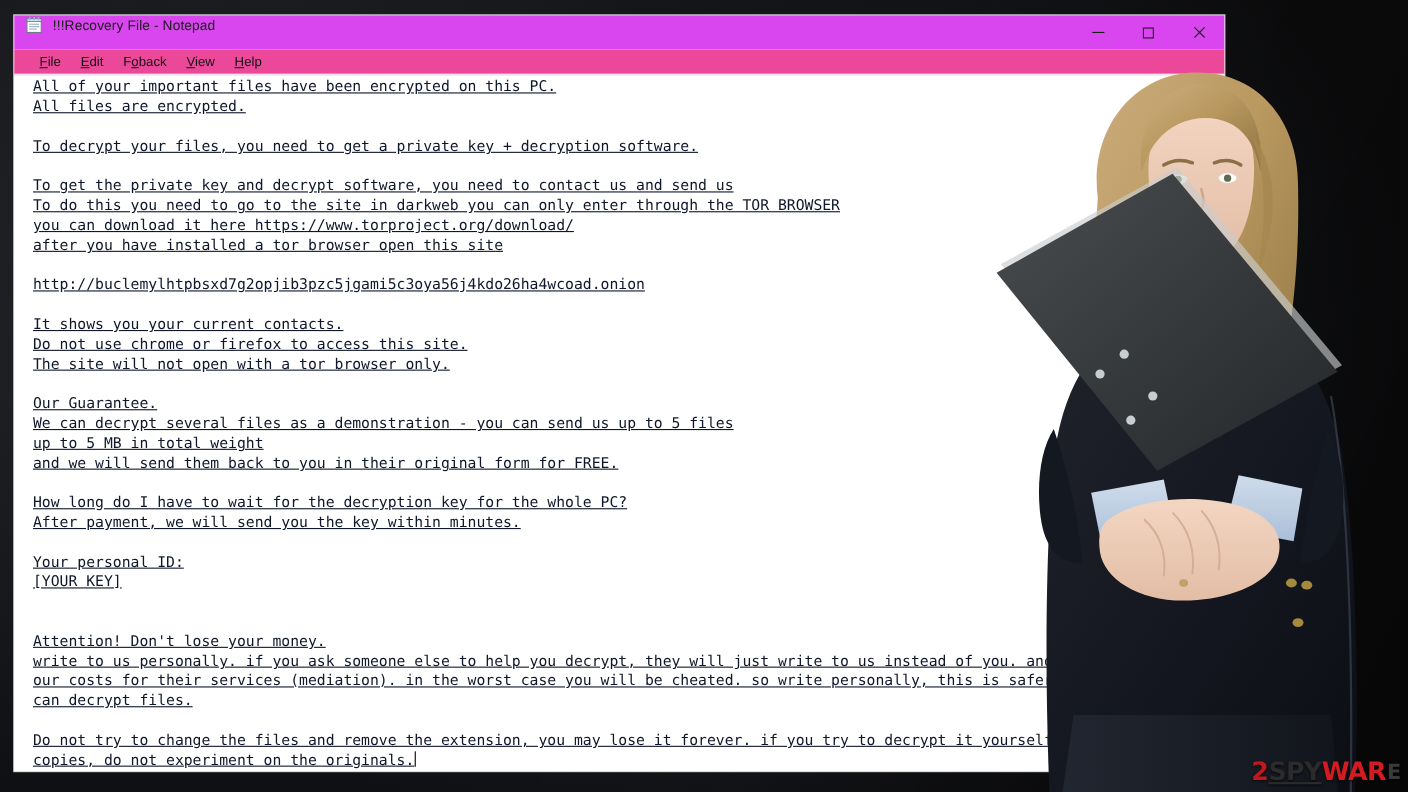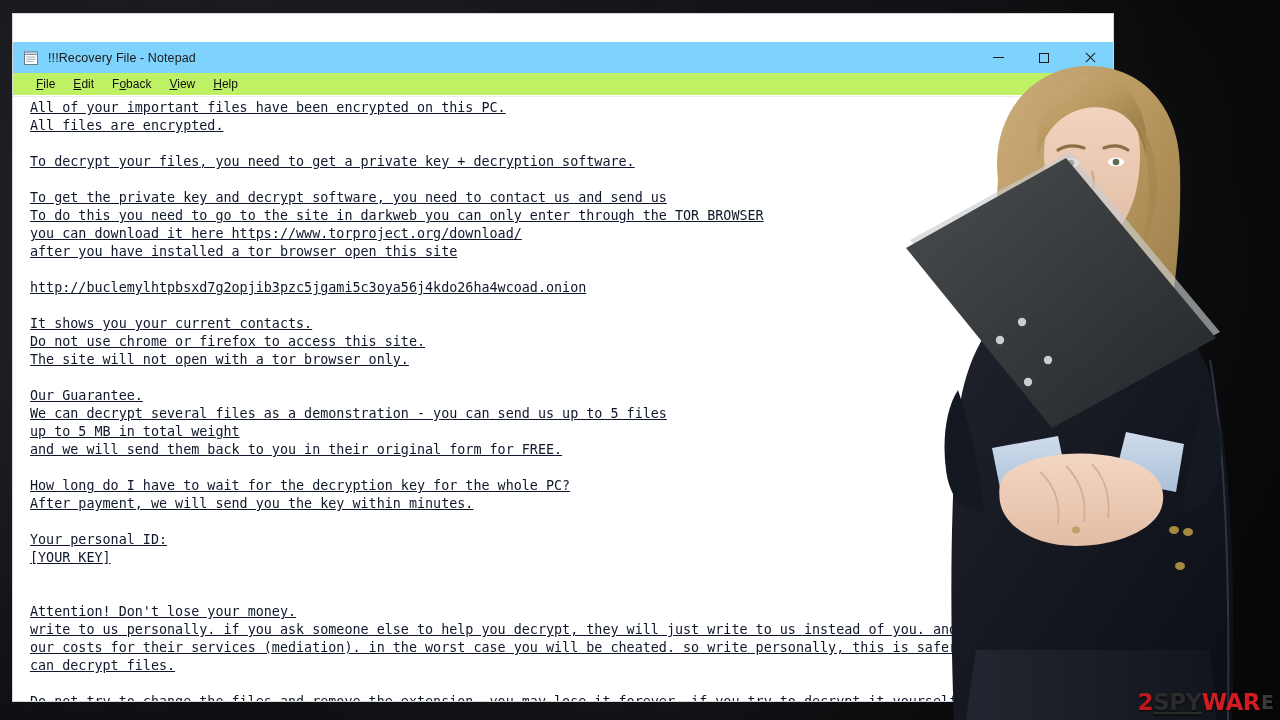--- a/index.html
+++ b/index.html
@@ -44,25 +44,24 @@
     box-shadow: 0 0 0 1px #d6d6d6;
     display: flex;
     flex-direction: column;
     z-index: 2;
   }
 
   
   .titlebar {
     height: 31px;
     min-height: 31px;
-    background: #7dd3fc;
-    display: flex;
-    align-items: center;
+    background: #d946ef;
+    display: flex;
+    align-items: flex-start;
     position: relative;
-    margin-top: 28px;
   }
   .title-left {
     display: flex;
     align-items: center;
     padding-left: 10px;
     gap: 8px;
   }
   .np-icon {
     width: 17px;
     height: 17px;
@@ -122,21 +121,21 @@
     height: 1px;
     background: #1b1b1b;
   }
   .glyph-close::before { transform: rotate(45deg); }
   .glyph-close::after  { transform: rotate(-45deg); }
 
   
   .menubar {
     height: 22px;
     min-height: 22px;
-    background: #bef264;
+    background: #ec4899;
     display: flex;
     align-items: center;
     padding-left: 14px;
     gap: 0;
     border-bottom: 1px solid #ffffff;
   }
   .menu-item {
     font-family: "Liberation Sans", sans-serif;
     font-size: 12px;
     color: #101010;

